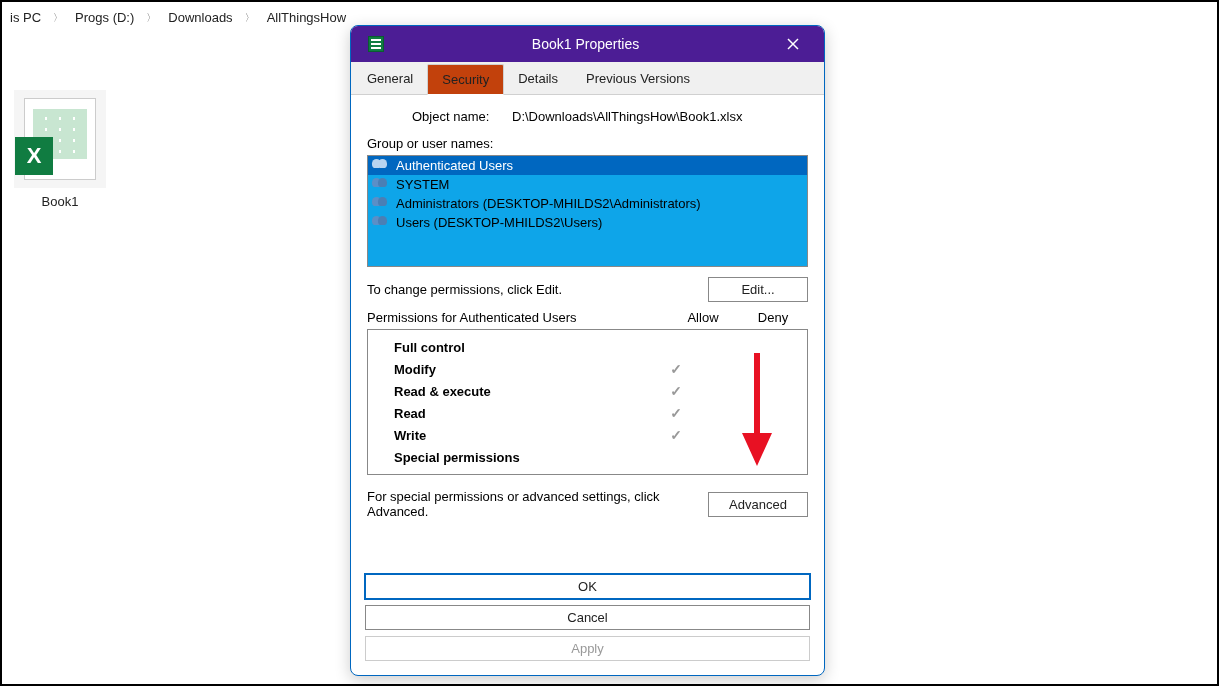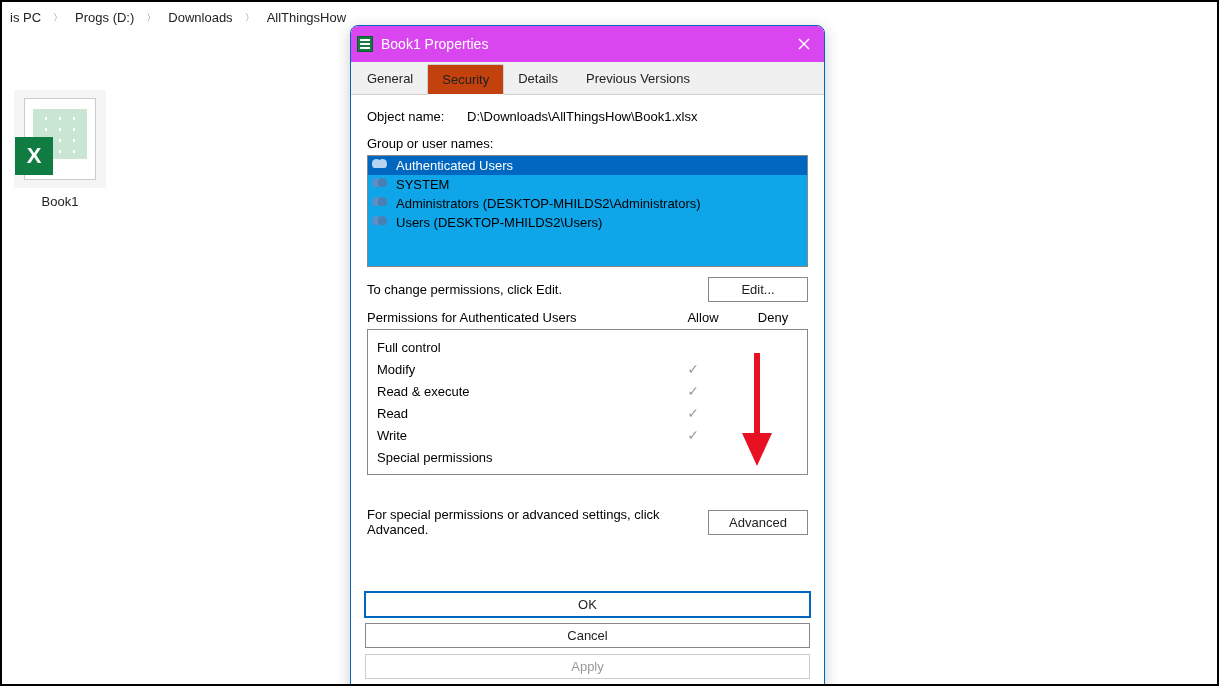--- a/index.html
+++ b/index.html
@@ -18,37 +18,37 @@
       background: repeating-linear-gradient(to bottom, #a5d6b4 0, #a5d6b4 8px, transparent 8px, transparent 11px),
                   repeating-linear-gradient(to right, #a5d6b4 0, #a5d6b4 12px, transparent 12px, transparent 14px);
       opacity: 0.6; }
     .excel-badge { position: absolute; left: -10px; top: 38px; width: 38px; height: 38px; background: #107c41;
       display: flex; align-items: center; justify-content: center; color: #fff; font-weight: bold; font-size: 22px; }
     .file-label { color: #222; }
     
     
     .dialog { position: absolute; top: 23px; left: 348px; width: 475px; background: #fff;
       border: 1px solid #0067c0; border-radius: 8px; overflow: hidden; box-shadow: 0 4px 16px rgba(0,0,0,0.2); }
-    .titlebar { background: #d946ef; color: #fff; display: flex; align-items: center; padding: 8px 6px; height: 36px; }
+    .titlebar { background: #4c1d95; color: #fff; display: flex; align-items: center; padding: 8px 17px; height: 36px; text-align: center; }
     .titlebar-icon { width: 16px; height: 16px; background: #107c41; margin-right: 8px; position: relative; border: 1px solid #0a5c31; }
     .titlebar-icon::after { content: ''; position: absolute; inset: 2px; background: repeating-linear-gradient(to bottom, #fff 0, #fff 2px, transparent 2px, transparent 4px); }
     .titlebar-title { flex: 1; font-size: 14px; }
     .close-btn { width: 28px; height: 24px; display: flex; align-items: center; justify-content: center; cursor: pointer; font-size: 16px; }
     .close-btn svg { width: 12px; height: 12px; }
     .close-btn svg line { stroke: #fff; stroke-width: 1.5; }
     
     
     .tab-strip { display: flex; background: #f0f0f0; padding: 2px 2px 0 2px; border-bottom: 1px solid #d0d0d0; }
     .tab { padding: 7px 14px; cursor: pointer; color: #222; }
     .tab.active { background: #c2410c; border: 1px solid #d0d0d0; border-bottom: 1px solid #fff; margin-bottom: -1px; border-radius: 2px 2px 0 0; }
     
     
     .content { padding: 14px 16px 10px; }
     .row { display: flex; margin-bottom: 12px; }
-    .row-label { width: 100px; }
+    .row-label { width: 100px; margin-left: 45px; }
     .row-value { flex: 1; }
     
     .group-label { margin-bottom: 4px; }
     .listbox { border: 1px solid #888; height: 112px; overflow-y: auto; background: #0ea5e9; margin-bottom: 10px; }
     .list-item { display: flex; align-items: center; padding: 2px 4px; gap: 6px; cursor: default; }
     .list-item.selected { background: #0067c0; color: #fff; }
     .user-icon { width: 18px; height: 14px; display: inline-block; position: relative; }
     .user-icon::before, .user-icon::after { content: ''; position: absolute; width: 9px; height: 9px; border-radius: 50% 50% 40% 40%; background: #5b8fc7; top: 0; }
     .user-icon::before { left: 0; }
     .user-icon::after { left: 6px; background: #4a7fb5; }
@@ -57,21 +57,21 @@
     .edit-row { display: flex; align-items: center; margin-bottom: 8px; }
     .edit-row .hint { flex: 1; }
     .win-button { min-width: 100px; padding: 4px 16px; background: #fff; border: 1px solid #888; cursor: pointer; color: #222; text-align: center; }
     .win-button:disabled { color: #999; border-color: #ccc; cursor: default; }
     .win-button.primary { border: 1px solid #0067c0; outline: 1px solid #0067c0; }
     
     
     .perm-header { display: flex; margin-bottom: 4px; }
     .perm-header .ph-label { flex: 1; }
     .perm-header .ph-col { width: 70px; text-align: center; }
-    .perm-box { border: 1px solid #888; padding: 6px 9px; margin-bottom: 32px; position: relative; }
+    .perm-box { border: 1px solid #888; padding: 6px 26px; margin-bottom: 14px; position: relative; font-weight: bold; }
     .perm-row { display: flex; align-items: center; height: 22px; }
     .perm-row .pr-label { flex: 1; }
     .perm-row .pr-col { width: 70px; text-align: center; color: #999; font-size: 14px; }
     .perm-row .pr-col.checked::before { content: '✓'; }
     
     
     .red-arrow { position: absolute; right: 32px; top: 18px; width: 36px; height: 120px; pointer-events: none; }
     .red-arrow svg { width: 100%; height: 100%; }
     
     .adv-row { display: flex; align-items: center; margin-bottom: 35px; }

